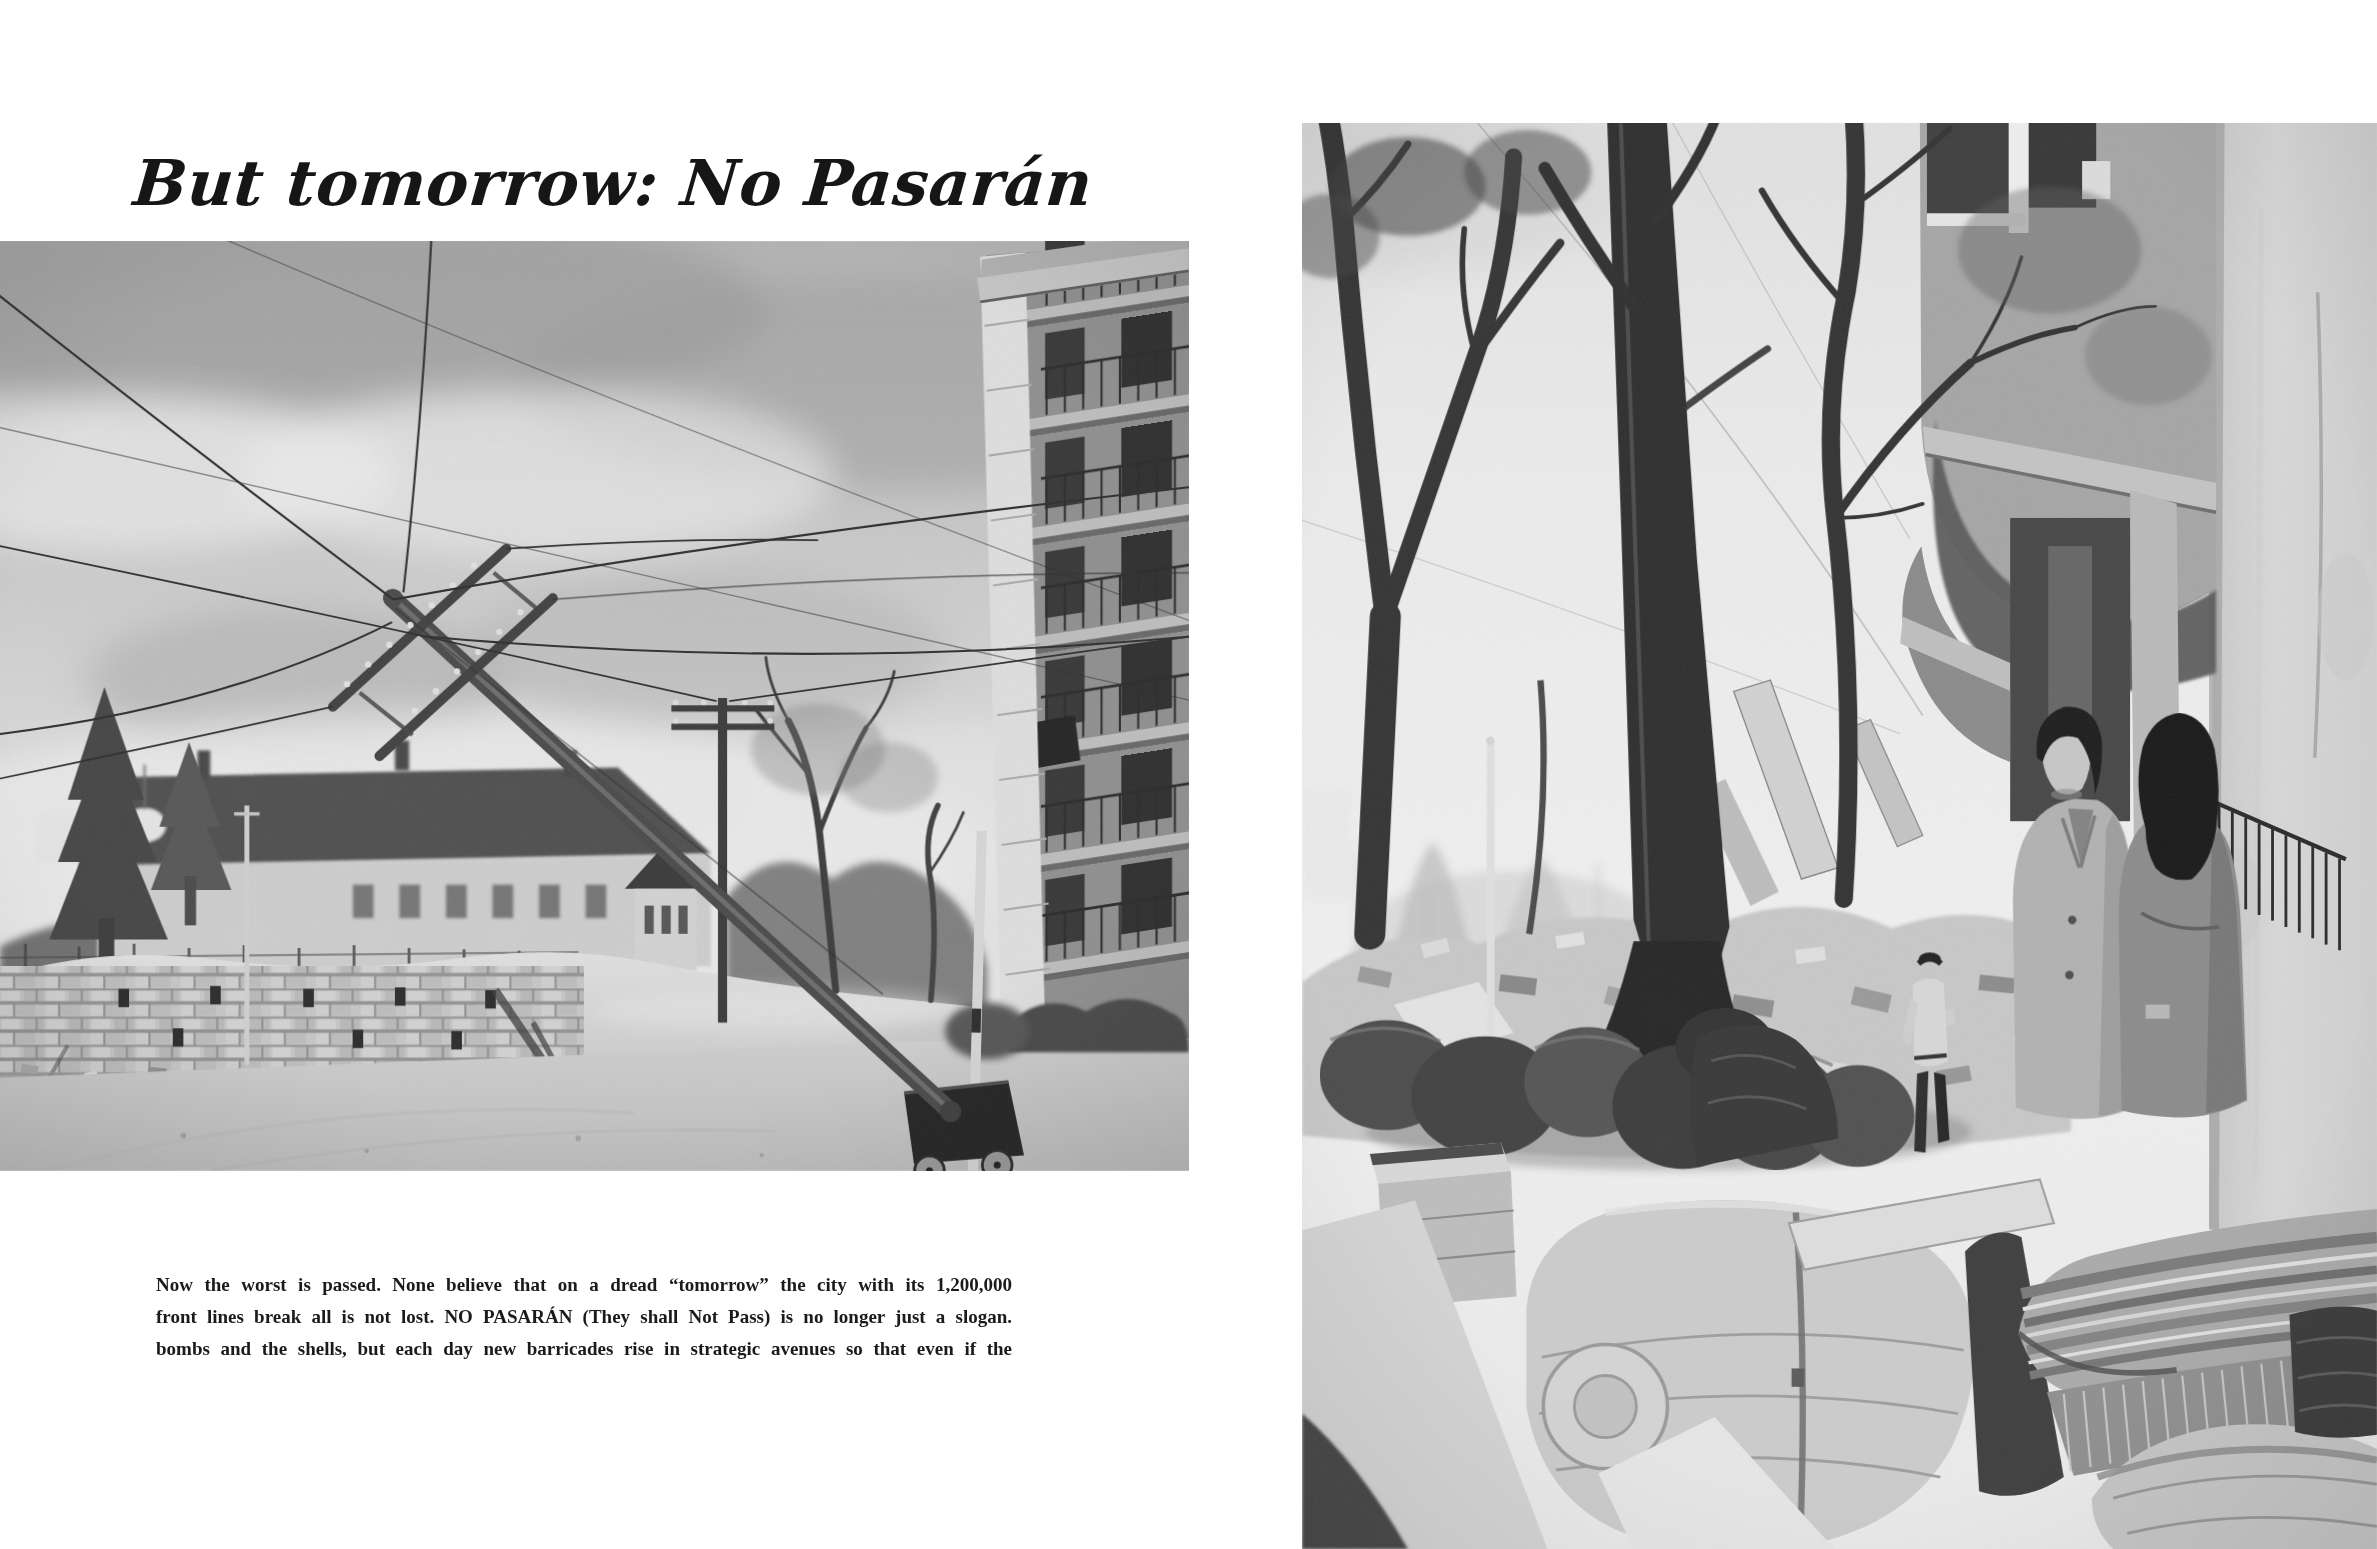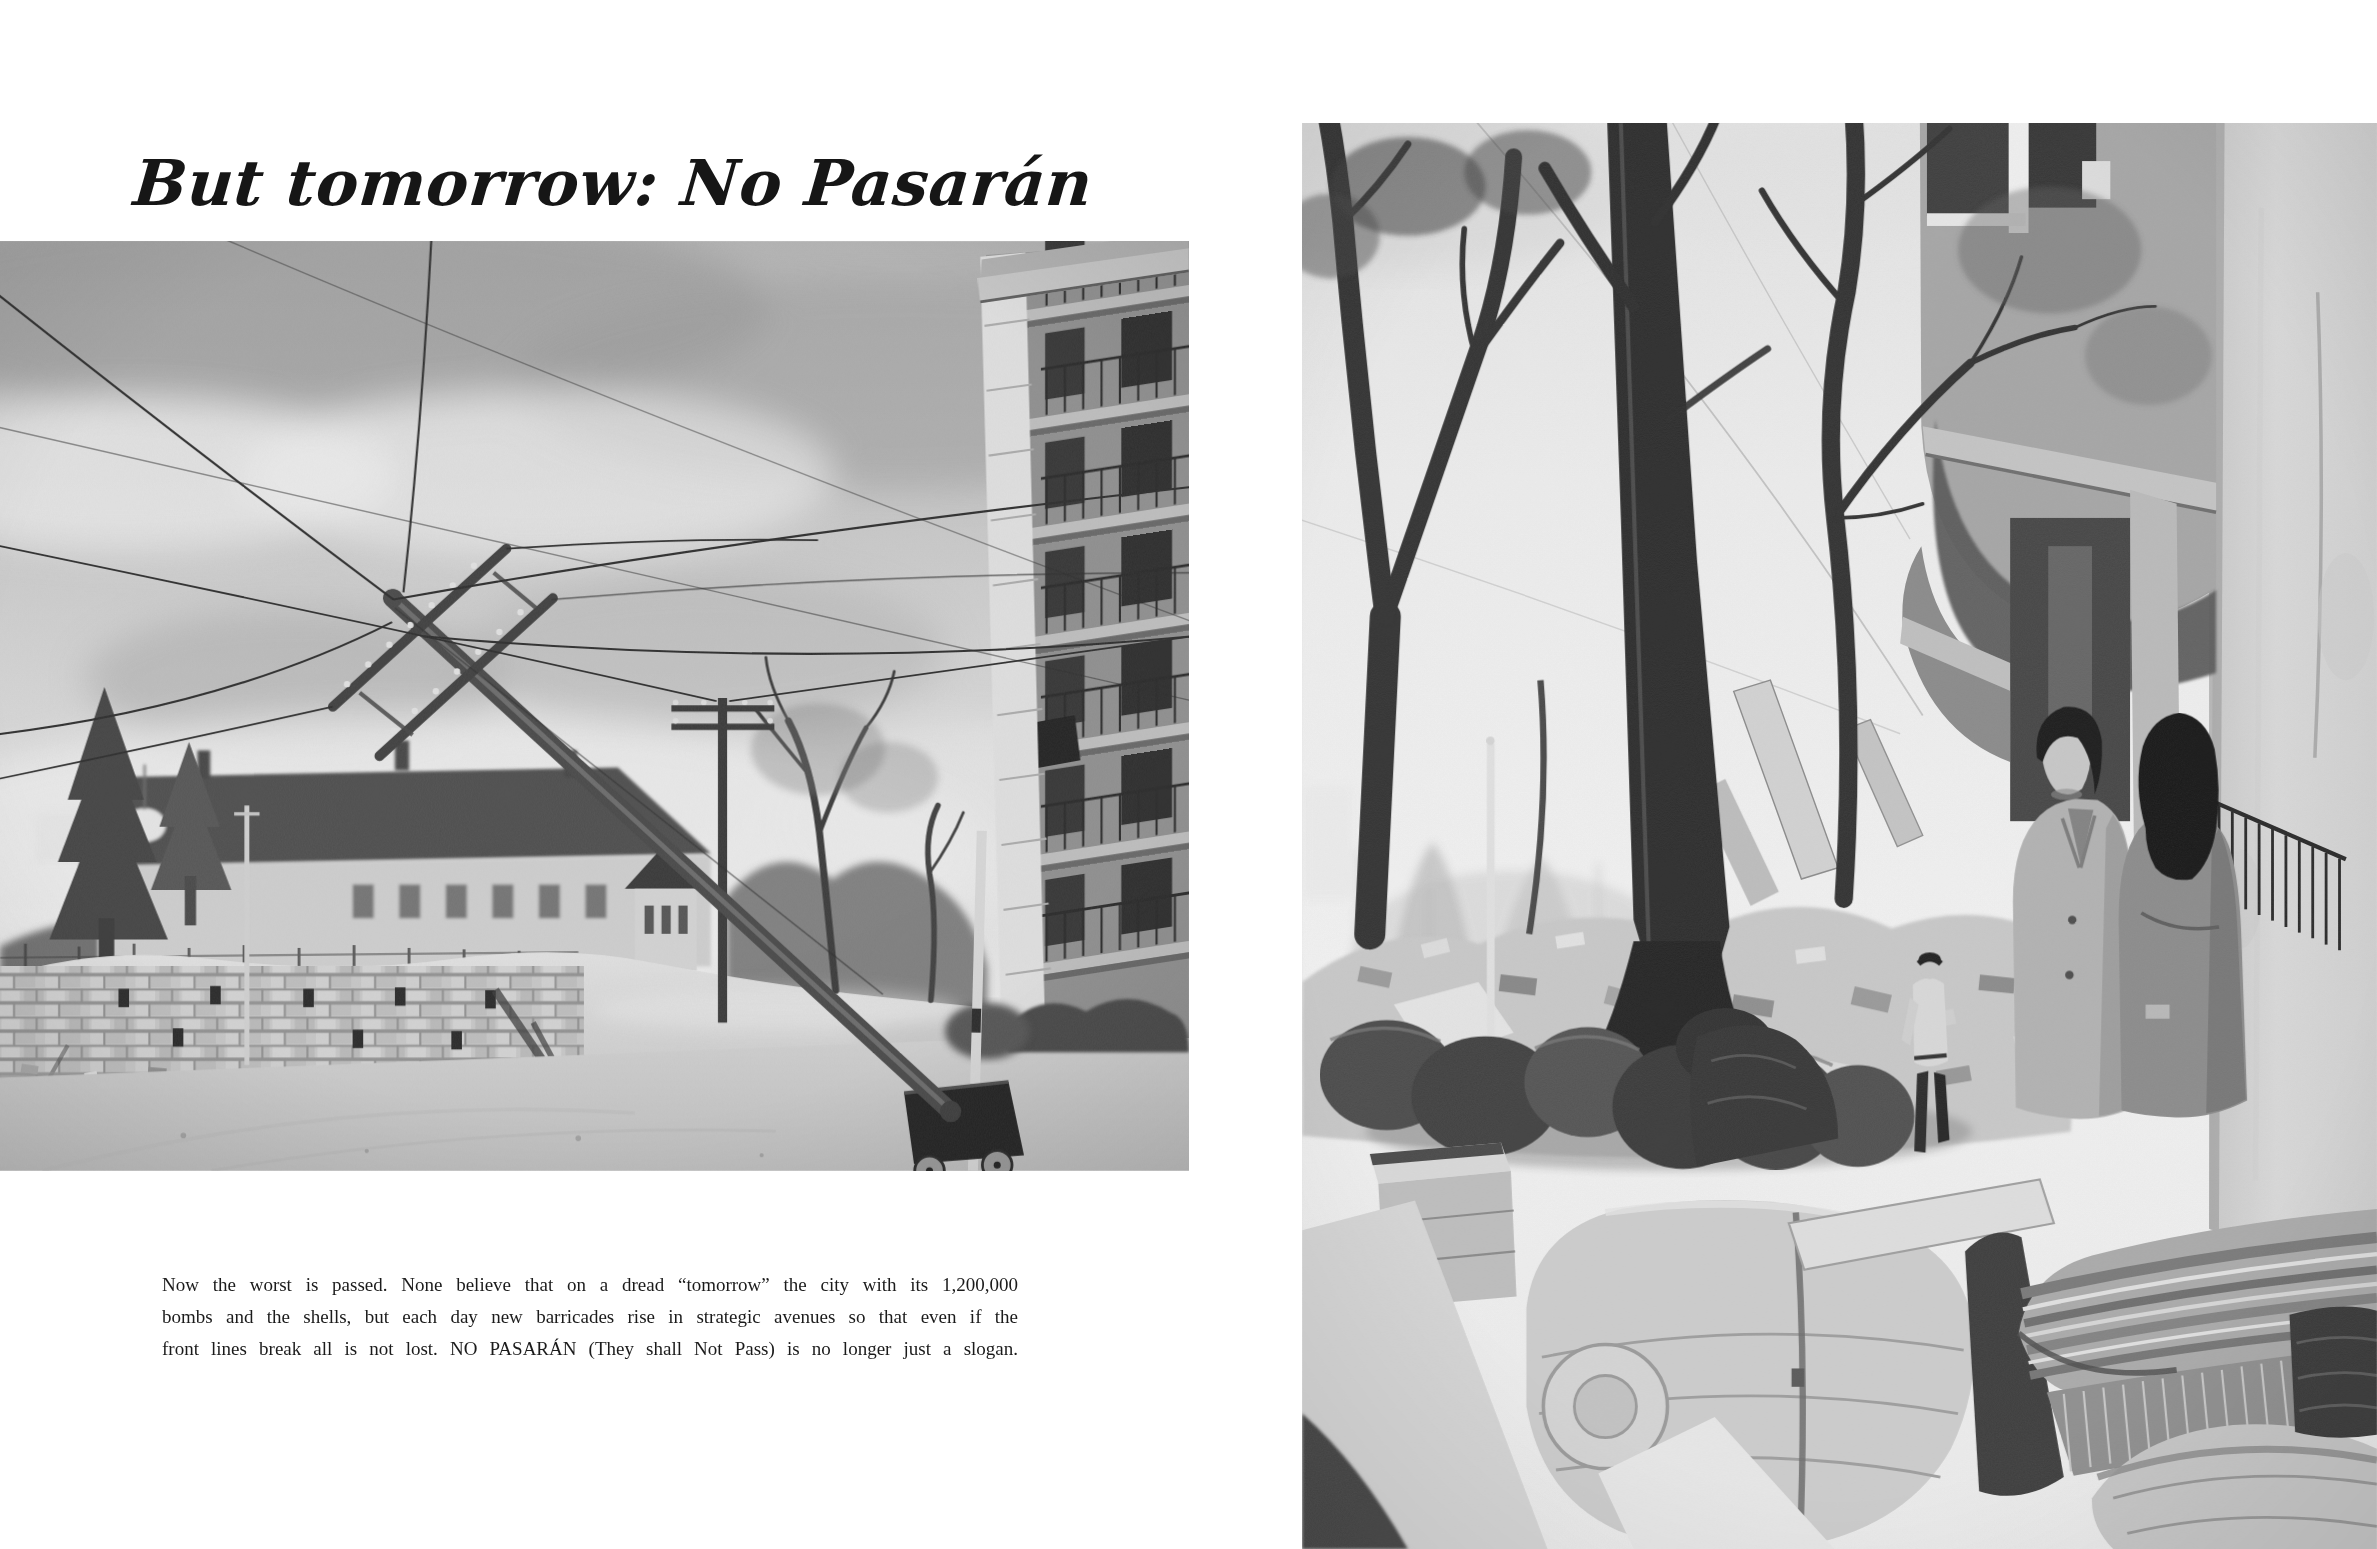--- a/index.html
+++ b/index.html
@@ -5,22 +5,22 @@
   html,body{margin:0;padding:0;background:#ffffff;}
   .page{position:relative;width:2377px;height:1550px;background:#ffffff;overflow:hidden;
         font-family:"Liberation Serif","DejaVu Serif",serif;color:#1c1c1c;}
   .title{position:absolute;left:134px;top:104px;width:1058px;
          font-family:"DejaVu Serif",serif;font-style:italic;font-weight:600;
          font-size:63px;letter-spacing:0.7px;color:#161616;transform:skewX(-5deg);
          white-space:nowrap;}
   figure{margin:0;padding:0;position:absolute;overflow:hidden;background:#dcdcdc;}
   .photo-left{left:0;top:241px;width:1189px;height:930px;}
   .photo-right{left:1302px;top:123px;width:1075px;height:1426px;}
-  .caption{position:absolute;left:162px;top:1250px;width:856px;
-           font-size:19px;line-height:32px;color:#1b1b1b;}
+  .caption{position:absolute;left:156px;top:1250px;width:856px;
+           font-size:19px;line-height:32px;color:#1b1b1b;font-weight:bold;}
   .cap-line{display:block;text-align:justify;text-align-last:justify;}
   svg{display:block;}
 </style>
 </head>
 <body>
 
 <div class="page">
 
   <h1 class="title">But tomorrow: No Pasarán</h1>
 
@@ -629,18 +629,18 @@
         </g>
       </g>
 
       <rect width="1524" height="2022" fill="url(#vigR)"></rect>
       <rect width="1524" height="2022" filter="url(#grainR)" opacity=".16"></rect>
     </svg>
   </figure>
 
   <p class="caption">
     <span class="cap-line">Now the worst is passed. None believe that on a dread “tomorrow” the city with its 1,200,000</span>
+    <span class="cap-line">front lines break all is not lost. NO PASARÁN (They shall Not Pass) is no longer just a slogan.</span>
     <span class="cap-line">bombs and the shells, but each day new barricades rise in strategic avenues so that even if the</span>
-    <span class="cap-line">front lines break all is not lost. NO PASARÁN (They shall Not Pass) is no longer just a slogan.</span>
   </p>
 
 </div>
 
 
 </body></html>

